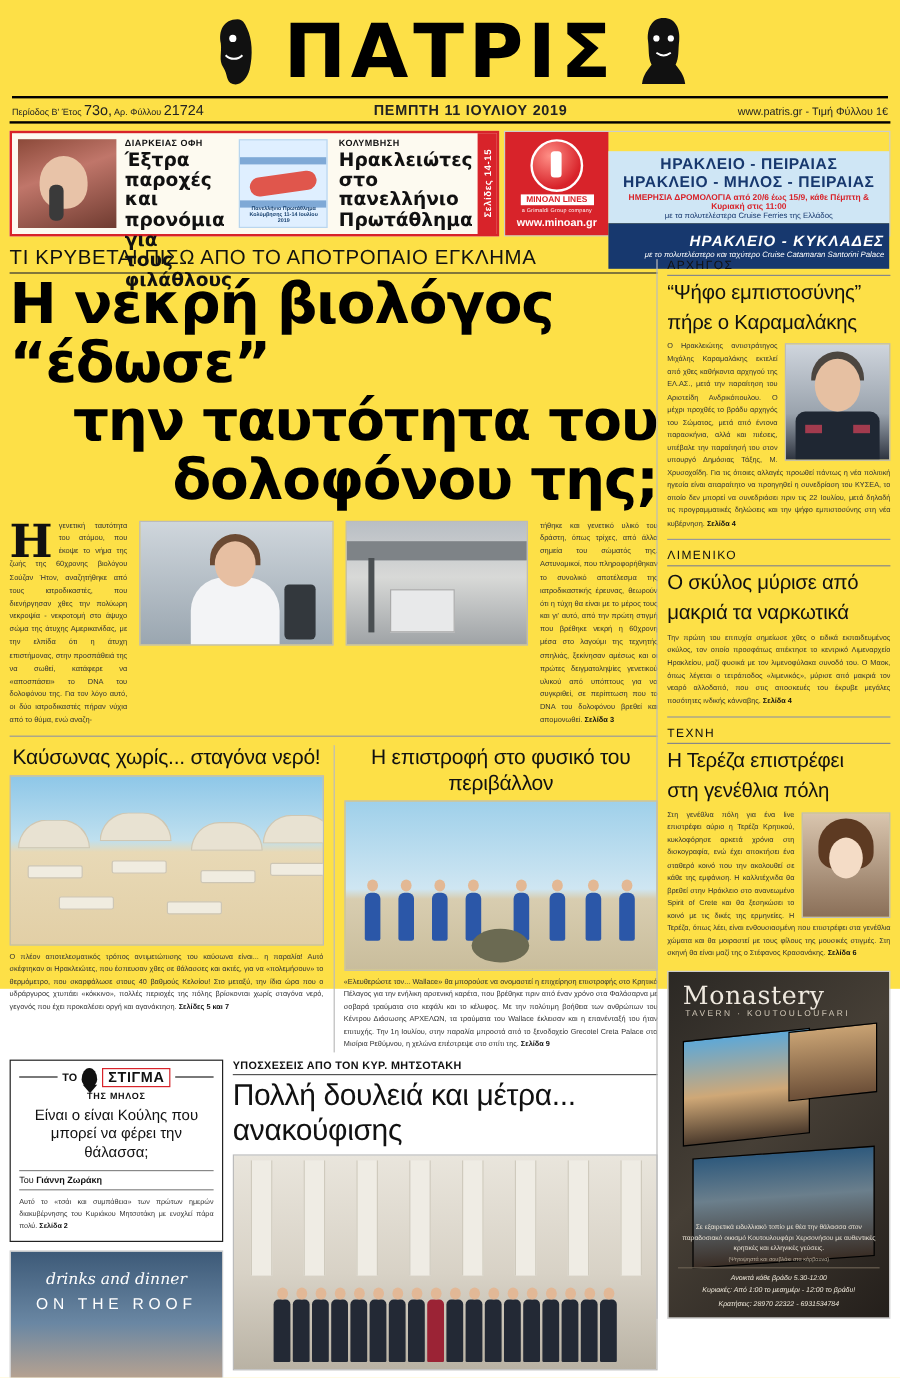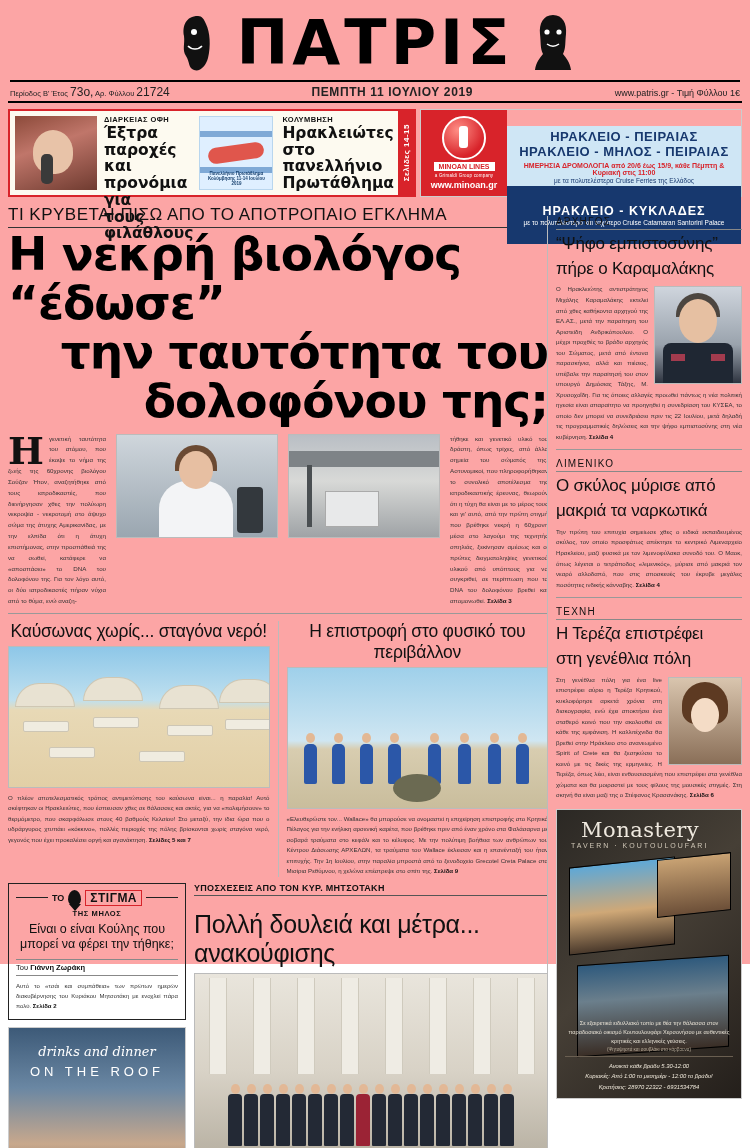--- a/index.html
+++ b/index.html
@@ -1,17 +1,17 @@
 <!DOCTYPE html>
 <html><head>
 <meta charset="utf-8">
 <style>
   html,body{margin:0;padding:0;background:#ffffff;}
   body{width:750px;height:1148px;font-family:"Liberation Sans",sans-serif;color:#111;overflow:hidden;}
-  .page{position:relative;width:750px;height:964px;background:#fca5a5;}
+  .page{position:relative;width:750px;height:824px;background:#fde047;}
 
   
   .masthead{padding:12px 0 0 0;text-align:center;}
   .mast-row{display:flex;align-items:center;justify-content:center;gap:18px;}
   .mast-title{font-family:"DejaVu Sans",sans-serif;font-weight:bold;font-size:62px;letter-spacing:4px;line-height:.95;color:#000;}
   .face{width:42px;height:62px;position:relative;}
   .face svg{display:block;}
   .mast-sub{font-size:11px;font-weight:bold;letter-spacing:1.6px;margin-top:4px;color:#000;}
   .mast-rule{border-top:2px solid #000;margin:6px 10px 0 10px;}
   .info-row{display:flex;justify-content:space-between;align-items:baseline;padding:3px 10px 2px 10px;font-size:7.5px;color:#222;}
@@ -42,21 +42,21 @@
   .minoan-badge{width:40px;height:40px;border-radius:50%;background:radial-gradient(circle at 35% 30%,#ff8f86,#d8232a 70%);border:2px solid #fff;position:relative;}
   .minoan-badge:after{content:"";position:absolute;left:15px;top:8px;width:9px;height:22px;background:#fff;border-radius:3px;}
   .minoan-name{font-size:7px;font-weight:bold;background:#fff;color:#d8232a;padding:1px 5px;margin-top:2px;text-align:center;line-height:1.05;}
   .minoan-tag{font-size:4.5px;margin-top:2px;letter-spacing:.2px;}
   .minoan-url{font-size:9px;font-weight:bold;margin-top:2px;}
   .minoan-body{flex:1;display:flex;flex-direction:column;margin-top:16px;}
   .minoan-top{flex:0 0 56%;background:#cfe6f5;padding:4px 6px 2px;text-align:center;}
   .minoan-r1{font-size:13px;font-weight:bold;color:#17386e;letter-spacing:.5px;line-height:1.15;}
   .minoan-r2{font-size:7px;font-weight:bold;color:#d8232a;margin-top:2px;}
   .minoan-r3{font-size:6.5px;color:#17386e;margin-top:1px;}
-  .minoan-bot{flex:1;background:#17386e;color:#fff;text-align:center;padding:18px 4px;}
+  .minoan-bot{flex:1;background:#17386e;color:#fff;text-align:right;padding:8px 4px;font-style:italic;}
   .minoan-r4{font-size:12.5px;font-weight:bold;letter-spacing:1px;}
   .minoan-r5{font-size:6.5px;margin-top:1px;}
 
   
   .lead{margin:8px 8px 0 8px;}
   .lead-kicker{font-size:17px;letter-spacing:.5px;color:#111;padding-bottom:2px;}
   .lead-kicker-rule{border-bottom:1.5px solid #333;margin-bottom:2px;}
   .lead-head{font-family:"DejaVu Sans",sans-serif;font-weight:bold;font-size:47px;line-height:1.04;letter-spacing:-1px;color:#000;}
   .lead-head .l2{display:block;text-align:right;}
   .lead-body{display:flex;gap:10px;margin-top:8px;}
@@ -106,21 +106,21 @@
   .stigma-by{font-size:7.5px;border-top:1px solid #888;border-bottom:1px solid #888;margin-top:6px;padding:3px 0;}
   .stigma-by b{font-weight:bold;}
   .stigma-text{font-size:6px;line-height:1.7;margin-top:5px;text-align:justify;color:#333;}
   .ibis{margin-top:7px;height:200px;border:1px solid #ccc;position:relative;overflow:hidden;background:linear-gradient(180deg,#3d5a78 0%,#6a87a3 30%,#c8a88c 58%,#3b3630 100%);}
   .ibis .script{position:absolute;top:16px;left:0;right:0;text-align:center;font-family:"DejaVu Serif",serif;font-style:italic;font-size:13px;color:#fff;}
   .ibis .roof{position:absolute;top:36px;left:0;right:0;text-align:center;font-size:13px;letter-spacing:4px;color:#fff;}
 
   
   .low-mid{flex:1;}
   .mits-kick{font-size:9px;font-weight:bold;letter-spacing:.3px;border-bottom:1px solid #555;padding-bottom:2px;color:#111;}
-  .mits-head{font-size:25px;color:#111;margin-top:14px;letter-spacing:-.3px;}
+  .mits-head{font-size:25px;color:#111;margin-top:3px;letter-spacing:-.3px;}
   .mits-img{margin-top:5px;height:178px;border:1px solid #bbb;position:relative;overflow:hidden;background:linear-gradient(180deg,#e9e5dc 0%,#d8d2c6 55%,#b9b2a4 100%);}
   .mits-img .colon{position:absolute;top:4px;width:16px;height:96px;background:#efece4;border-left:1px solid #cfcabd;border-right:1px solid #cfcabd;}
   .mits-img .row{position:absolute;left:8px;right:8px;bottom:6px;height:62px;display:flex;align-items:flex-end;justify-content:center;gap:2px;}
   .mits-img .p{width:14px;height:52px;background:#232935;border-radius:4px 4px 1px 1px;position:relative;}
   .mits-img .p:after{content:"";position:absolute;left:3px;top:-10px;width:9px;height:10px;border-radius:50%;background:#e2b896;}
   .mits-img .p.red{background:#9b2335;}
 
   
   .rail{position:absolute;right:8px;top:216px;width:186px;border-left:1px solid #bbb;padding-left:8px;}
   .r-kick{font-size:10px;letter-spacing:1.2px;color:#111;border-bottom:1px solid #888;padding-bottom:2px;}
@@ -131,21 +131,21 @@
   .r-photo .hair{position:absolute;left:50%;margin-left:-22px;top:6px;width:44px;height:24px;border-radius:22px 22px 0 0;background:#4c4640;}
   .r-photo .unif{position:absolute;left:8px;bottom:0;right:8px;height:40px;background:#1f2733;border-radius:8px 8px 0 0;}
   .r-photo .tab{position:absolute;bottom:22px;width:14px;height:7px;background:#a23b4e;}
   .r-body{font-size:6.1px;line-height:1.73;text-align:justify;color:#333;}
   .r-rule{border-bottom:1px solid #999;margin:7px 0 0 0;clear:both;}
   .r-sec{margin-top:8px;}
   .r-photo2{float:right;width:72px;height:86px;margin:2px 0 3px 6px;border:1px solid #bbb;position:relative;overflow:hidden;background:linear-gradient(180deg,#d9c5ae,#8a6f58);}
   .r-photo2 .hair{position:absolute;left:50%;margin-left:-23px;top:4px;width:46px;height:42px;border-radius:24px 24px 14px 14px;background:#5d3a22;}
   .r-photo2 .face2{position:absolute;left:50%;margin-left:-14px;top:20px;width:28px;height:34px;border-radius:50%;background:#f4dcc6;}
   .monastery{margin-top:8px;height:288px;border:1px solid #ccc;position:relative;overflow:hidden;background:linear-gradient(135deg,#2b2824 0%,#463f36 45%,#241f1b 100%);}
-  .monastery .mtitle{position:absolute;top:8px;left:24px;font-family:"DejaVu Serif",serif;font-size:21px;color:#efe9df;letter-spacing:.5px;}
+  .monastery .mtitle{position:absolute;top:8px;left:12px;font-family:"DejaVu Serif",serif;font-size:21px;color:#efe9df;letter-spacing:.5px;}
   .monastery .msub{position:absolute;top:32px;left:14px;font-size:7px;letter-spacing:2px;color:#cfc6b6;}
   .monastery .ph{position:absolute;border:1px solid #000;overflow:hidden;}
   .m1{left:12px;top:52px;width:104px;height:86px;background:linear-gradient(180deg,#5fa8d6 0%,#cfa877 55%,#4b3a2c 100%);transform:skewY(-6deg);}
   .m2{right:10px;top:46px;width:72px;height:56px;background:linear-gradient(180deg,#c8a273,#6c4f38);transform:skewY(-6deg);}
   .m3{left:20px;top:150px;width:150px;height:90px;background:linear-gradient(180deg,#2f5a7d 0%,#6b7f8c 40%,#3a2e26 100%);transform:skewY(-4deg);}
   .monastery .mtxt{position:absolute;left:8px;right:8px;bottom:44px;text-align:center;font-size:5.6px;line-height:1.65;color:#e6dfd2;}
   .monastery .mnote{font-size:4.6px;color:#b8ad9b;}
   .monastery .mfoot{position:absolute;left:8px;right:8px;bottom:6px;text-align:center;font-size:5.8px;line-height:1.8;color:#f0e9db;border-top:1px solid #6a5f51;padding-top:4px;font-style:italic;}
 </style>
 </head>
@@ -323,21 +323,21 @@
           <div class="stigma-top">
             <div class="ln"></div>
             <div class="stigma-to">ΤΟ</div>
             <div class="pin"></div>
             <div class="stigma-word">ΣΤΙΓΜΑ</div>
             <div class="ln"></div>
           </div>
           <div class="stigma-day">ΤΗΣ ΜΗΛΟΣ</div>
           <div class="stigma-head">
             <div>Είναι ο είναι Κούλης που</div>
-            <div>μπορεί να φέρει την τήθηκε;</div>
+            <div>μπορεί να φέρει την θάλασσα;</div>
           </div>
           <div class="stigma-by">
             <span>Του</span>
             <b>Γιάννη Ζωράκη</b>
           </div>
           <div class="stigma-text">
             <span>Αυτό το «τσάι και συμπάθεια» των πρώτων ημερών διακυβέρνησης του Κυριάκου Μητσοτάκη με ενοχλεί πάρα πολύ.</span>
             <b class="pgref">Σελίδα 2</b>
           </div>
         </div>

